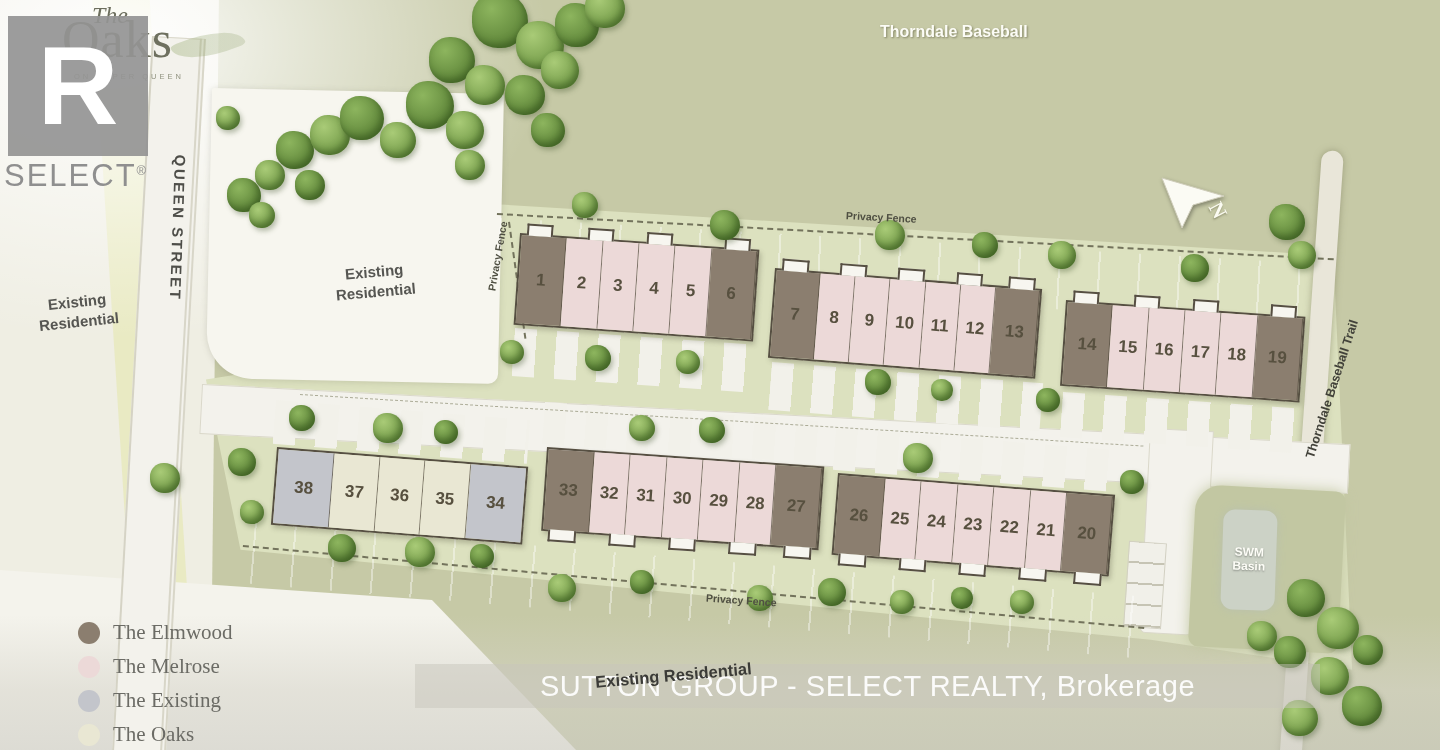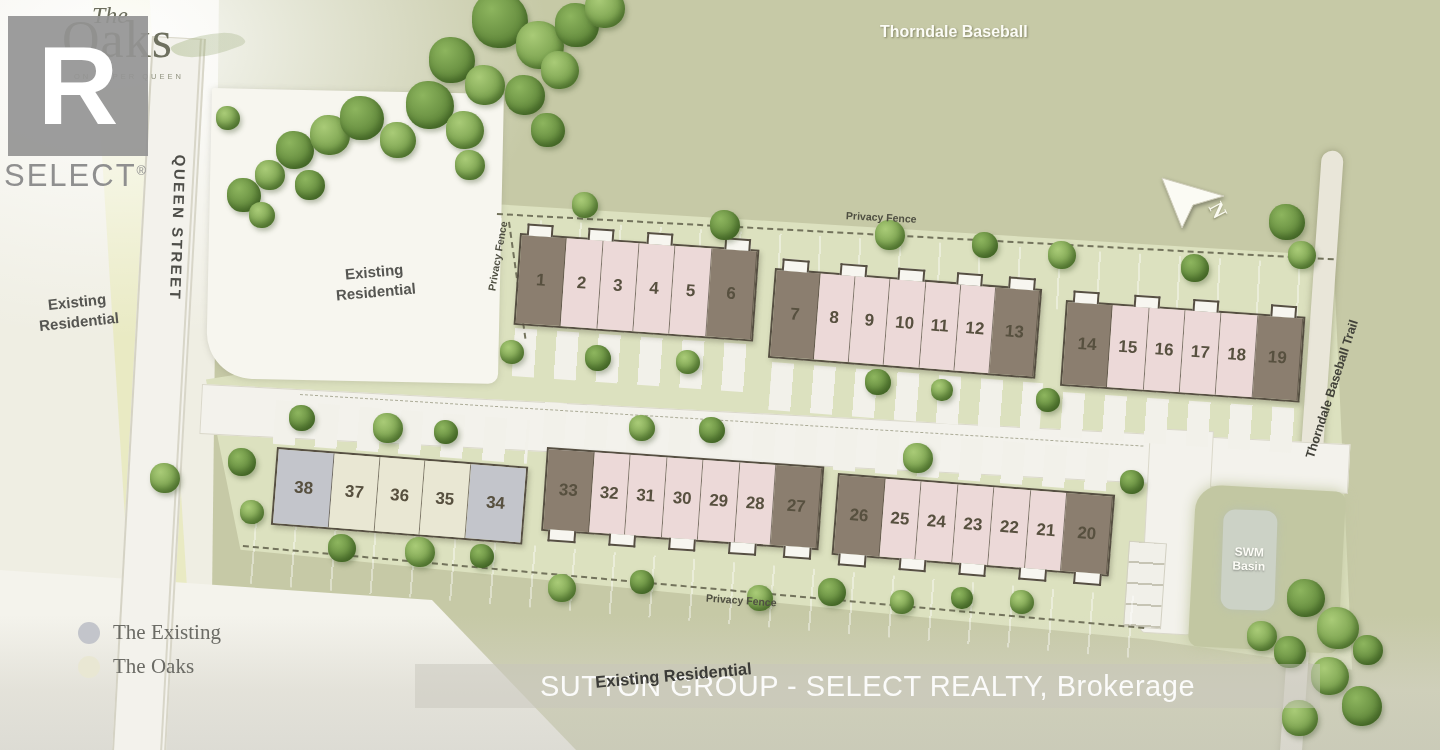--- a/index.html
+++ b/index.html
@@ -405,20 +405,28 @@
   <div id="realtor-box">
     <span>R</span>
   </div>
   <div id="realtor-text">
     <span>SELECT</span><sup>®</sup>
   </div>
 </div>
 
 <div class="abs" id="legend">
     <div class="legend-item">
+      <div class="legend-swatch" style="background: rgb(139, 126, 111);"></div>
+      <div class="legend-label">The Elmwood</div>
+    </div>
+    <div class="legend-item">
+      <div class="legend-swatch" style="background: rgb(236, 217, 216);"></div>
+      <div class="legend-label">The Melrose</div>
+    </div>
+    <div class="legend-item">
       <div class="legend-swatch" style="background: rgb(195, 197, 203);"></div>
       <div class="legend-label">The Existing</div>
     </div>
     <div class="legend-item">
       <div class="legend-swatch" style="background: rgb(233, 231, 211);"></div>
       <div class="legend-label">The Oaks</div>
     </div>
   </div>
 
 <div class="abs" id="wm-bar"></div>

